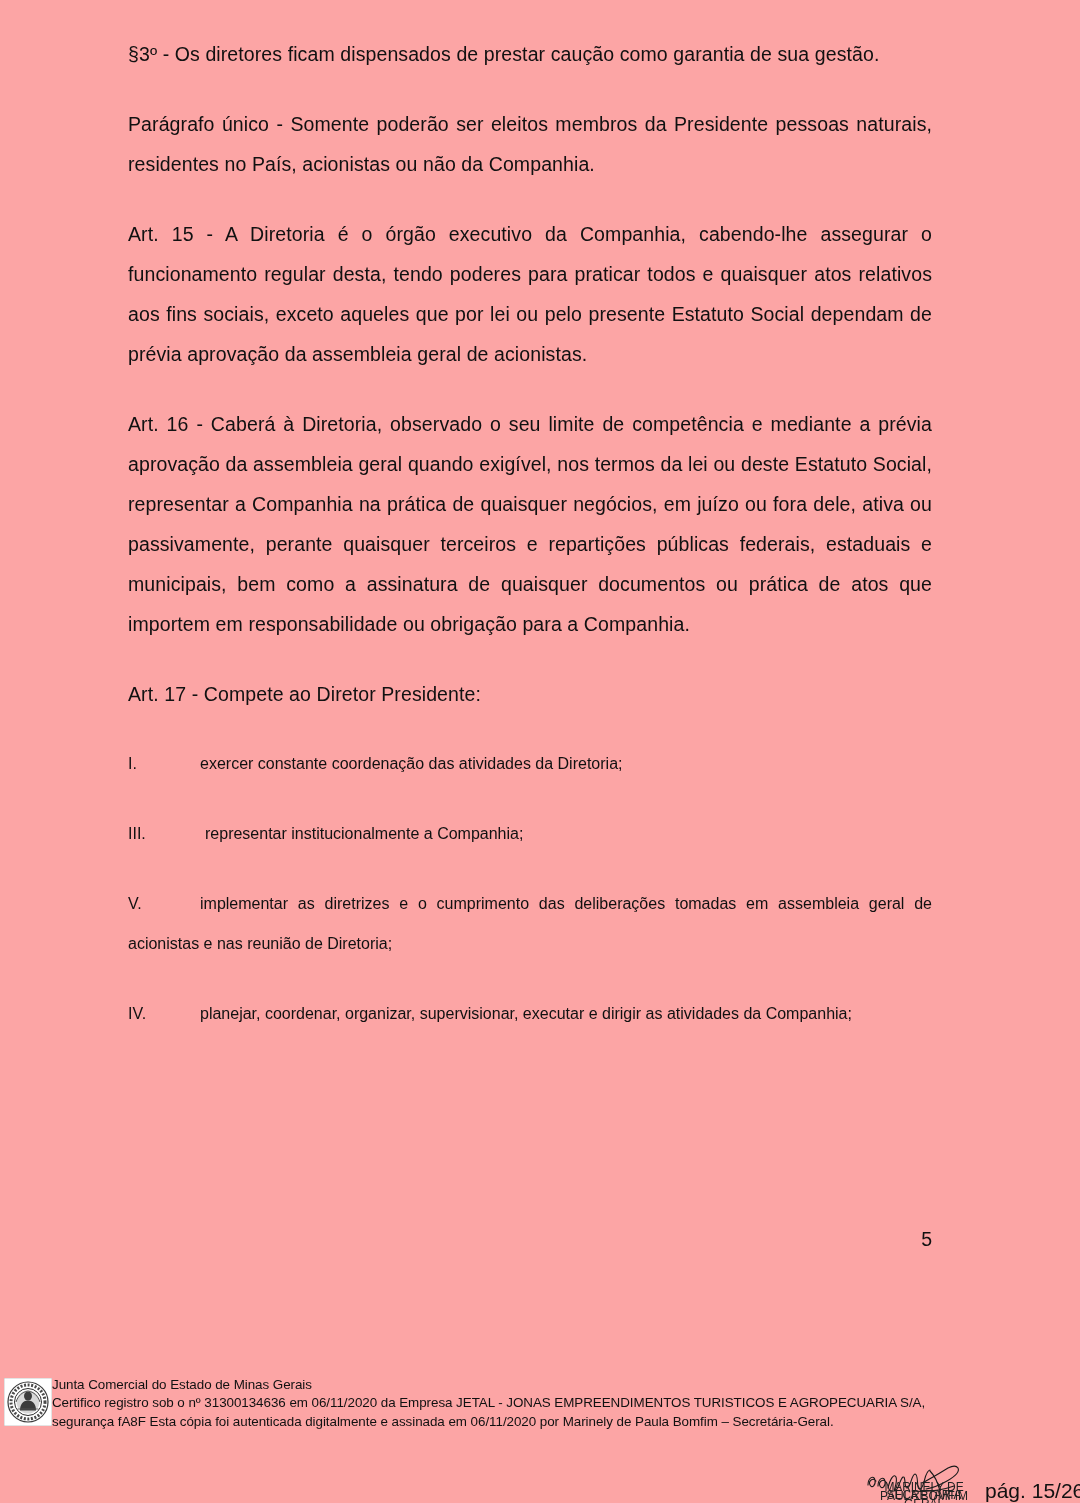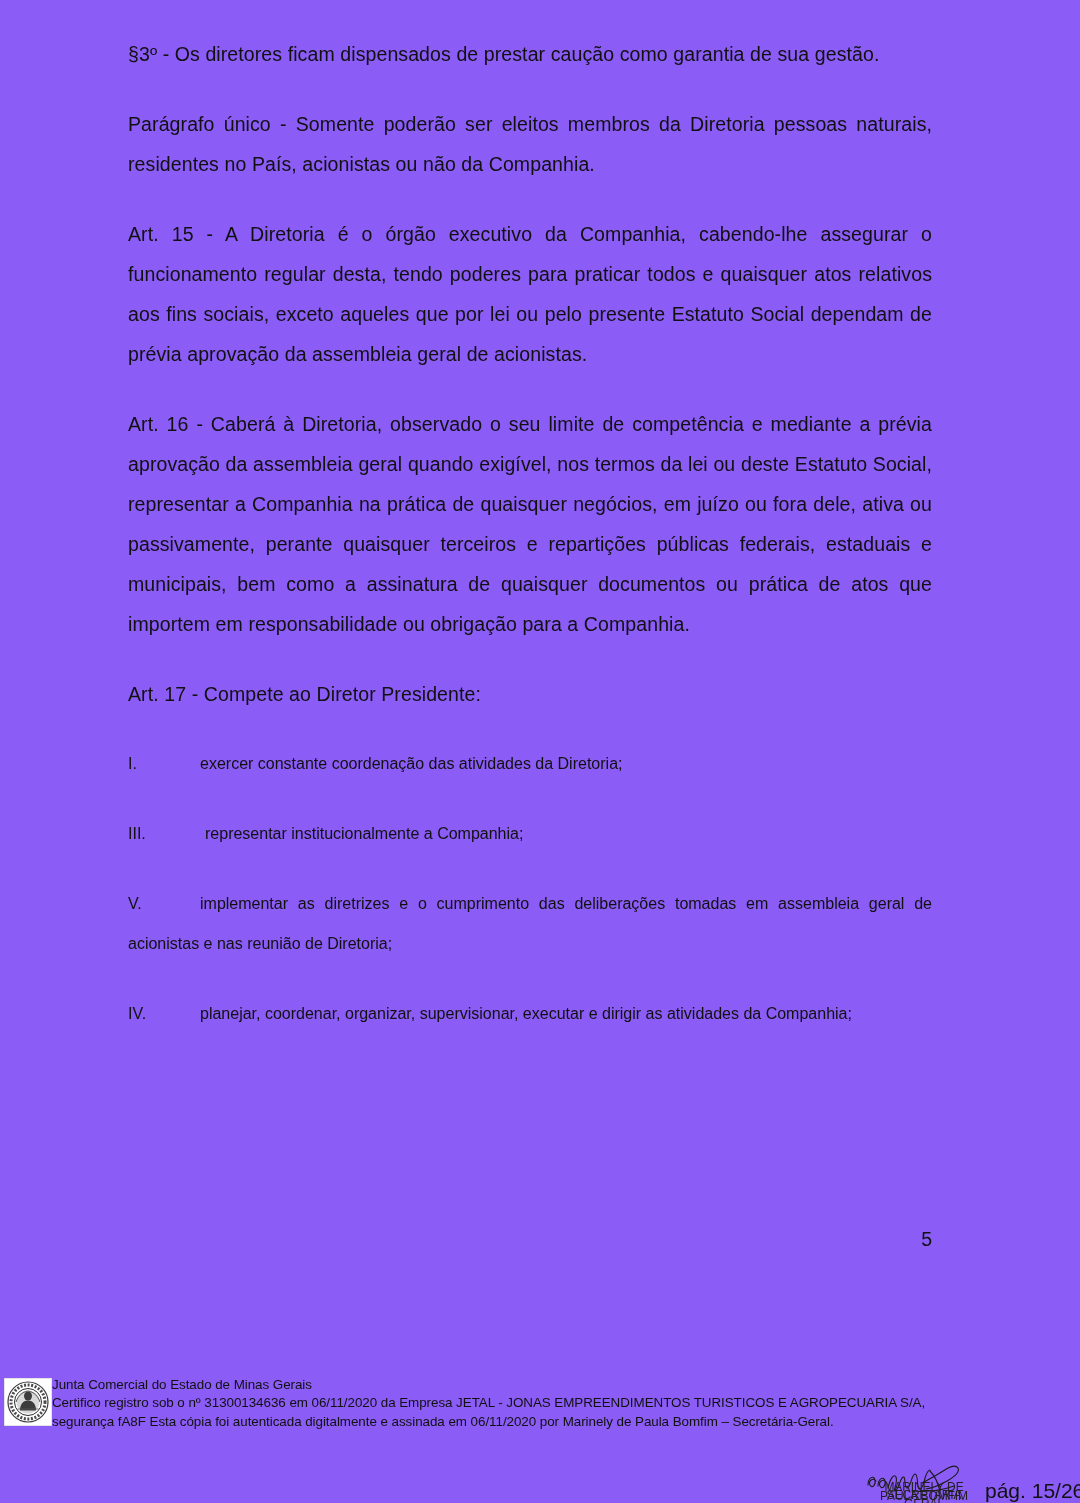--- a/index.html
+++ b/index.html
@@ -14,21 +14,21 @@
     font-family: "Liberation Sans", sans-serif;
     color: #000000;
     overflow: hidden;
   }
 
   #page {
     position: absolute;
     left: 0; top: 0;
     width: 1080px;
     height: 1503px;
-    background: #8b5cf6;
+    background: #fca5a5;
   }
 
   .body-area {
     position: absolute;
     left: 128px;
     top: 34px;
     width: 804px;
   }
 
   p.para {
@@ -140,21 +140,21 @@
 </head>
 <body>
 
 <div id="page">
 
   <div class="body-area">
 
     <p class="para">§3º - Os diretores ficam dispensados de prestar caução como garantia de sua gestão.</p>
 
 
-    <p class="para">Parágrafo único - Somente poderão ser eleitos membros da Diretoria pessoas naturais, residentes no País, acionistas ou não da Companhia.</p>
+    <p class="para">Parágrafo único - Somente poderão ser eleitos membros da Presidente pessoas naturais, residentes no País, acionistas ou não da Companhia.</p>
 
     <p class="para">Art. 15 - A Diretoria é o órgão executivo da Companhia, cabendo-lhe assegurar o funcionamento regular desta, tendo poderes para praticar todos e quaisquer atos relativos aos fins sociais, exceto aqueles que por lei ou pelo presente Estatuto Social dependam de prévia aprovação da assembleia geral de acionistas.</p>
 
     <p class="para">Art. 16 - Caberá à Diretoria, observado o seu limite de competência e mediante a prévia aprovação da assembleia geral quando exigível, nos termos da lei ou deste Estatuto Social, representar a Companhia na prática de quaisquer negócios, em juízo ou fora dele, ativa ou passivamente, perante quaisquer terceiros e repartições públicas federais, estaduais e municipais, bem como a assinatura de quaisquer documentos ou prática de atos que importem em responsabilidade ou obrigação para a Companhia.</p>
 
     <p class="para plain">Art. 17 - Compete ao Diretor Presidente:</p>
 
     <div class="item">
       <span class="marker">I.</span><span class="itext">exercer constante coordenação das atividades da Diretoria;</span>
     </div>

